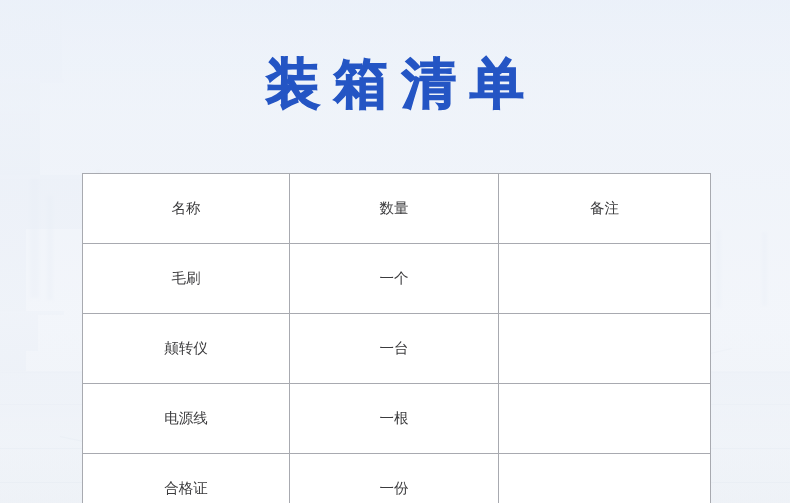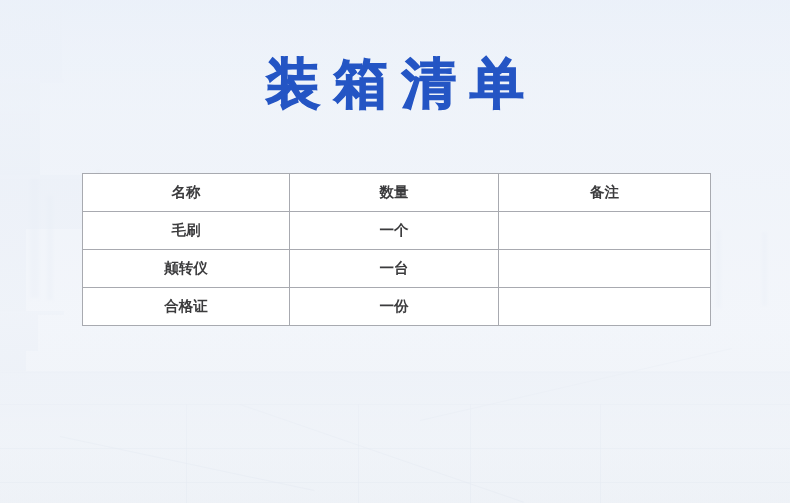--- a/index.html
+++ b/index.html
@@ -119,25 +119,25 @@
   table.packing {
     width: 628px;
     border-collapse: collapse;
     background: #ffffff;
     table-layout: fixed;
   }
   table.packing th,
   table.packing td {
     border: 1px solid #a8aab0;
     height: 37px;
-    padding: 0;
+    padding: 16px;
     text-align: center;
     vertical-align: middle;
     font-size: 14.5px;
-    font-weight: bold;
+    font-weight: normal;
     color: #3b3b3d;
     font-family: "DejaVu Sans", "Liberation Sans", sans-serif;
     background: #ffffff;
   }
   table.packing th { color: #3b3b3d; }
   col.c-name { width: 207px; }
   col.c-qty  { width: 209px; }
   col.c-note { width: 212px; }
 </style>
 </head>
@@ -205,20 +205,25 @@
           <td>毛刷</td>
           <td>一个</td>
           <td></td>
         </tr>
         <tr>
           <td>颠转仪</td>
           <td>一台</td>
           <td></td>
         </tr>
         <tr>
+          <td>电源线</td>
+          <td>一根</td>
+          <td></td>
+        </tr>
+        <tr>
           <td>合格证</td>
           <td>一份</td>
           <td></td>
         </tr>
       </tbody>
     </table>
   </div>
 
 </div>
 

